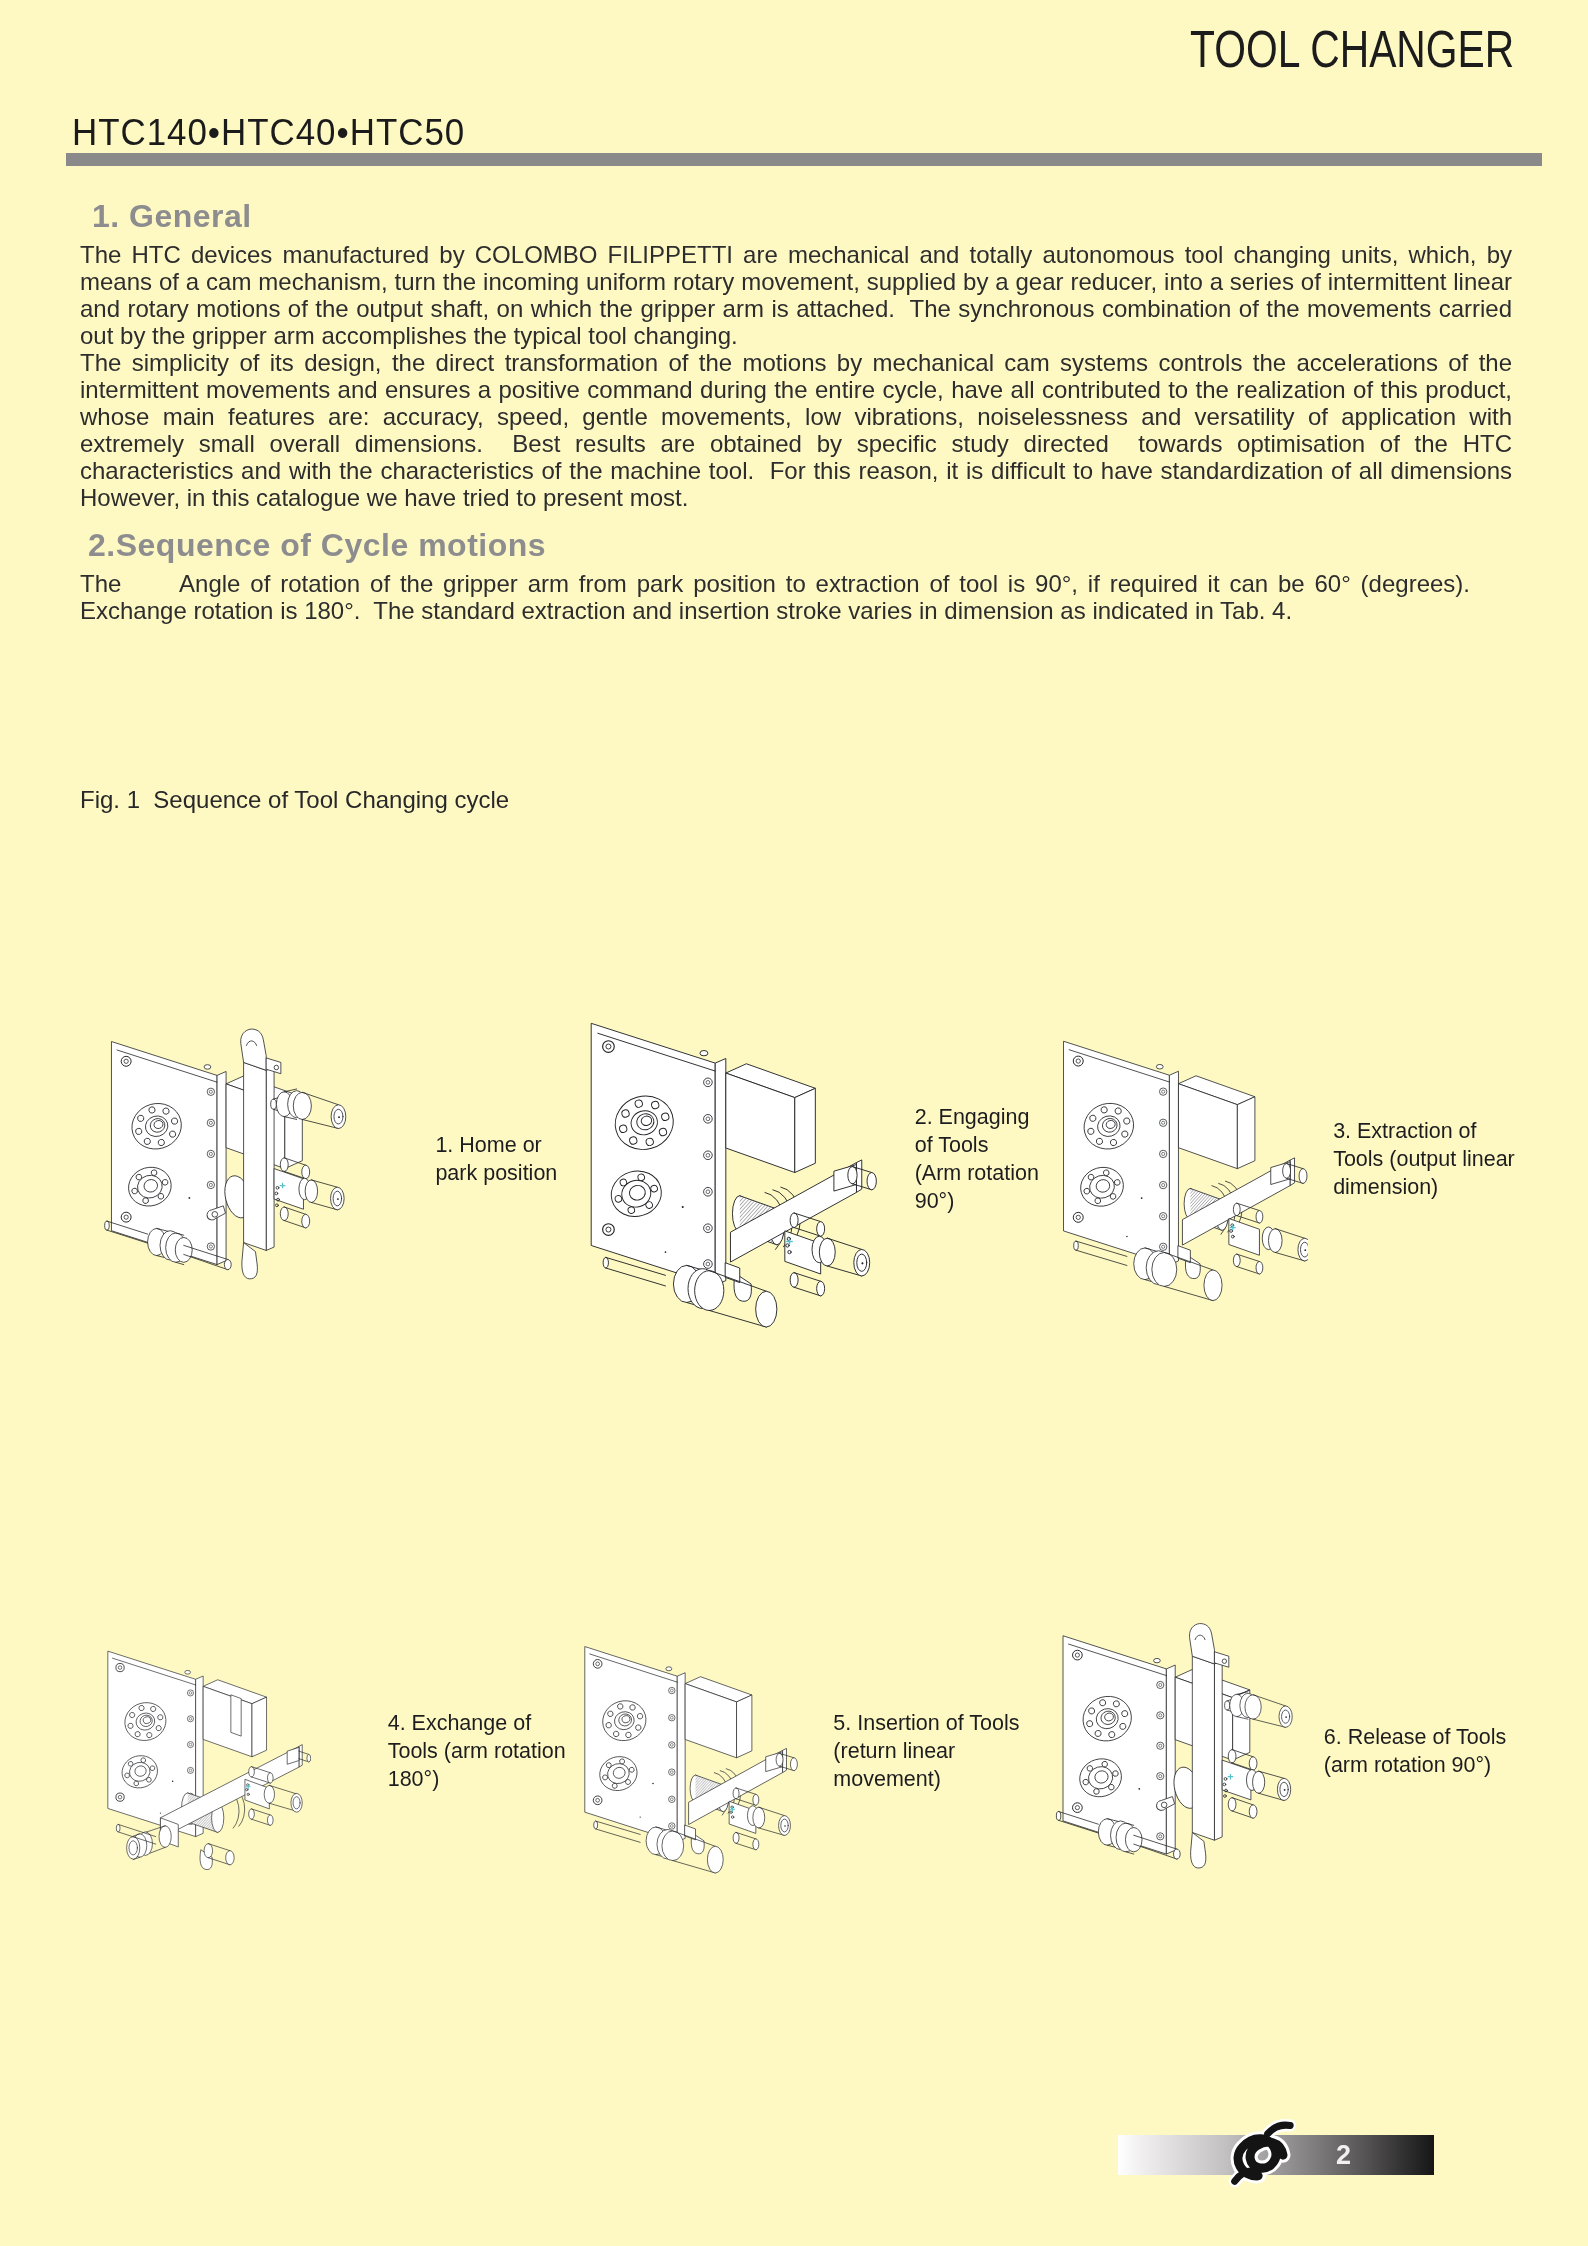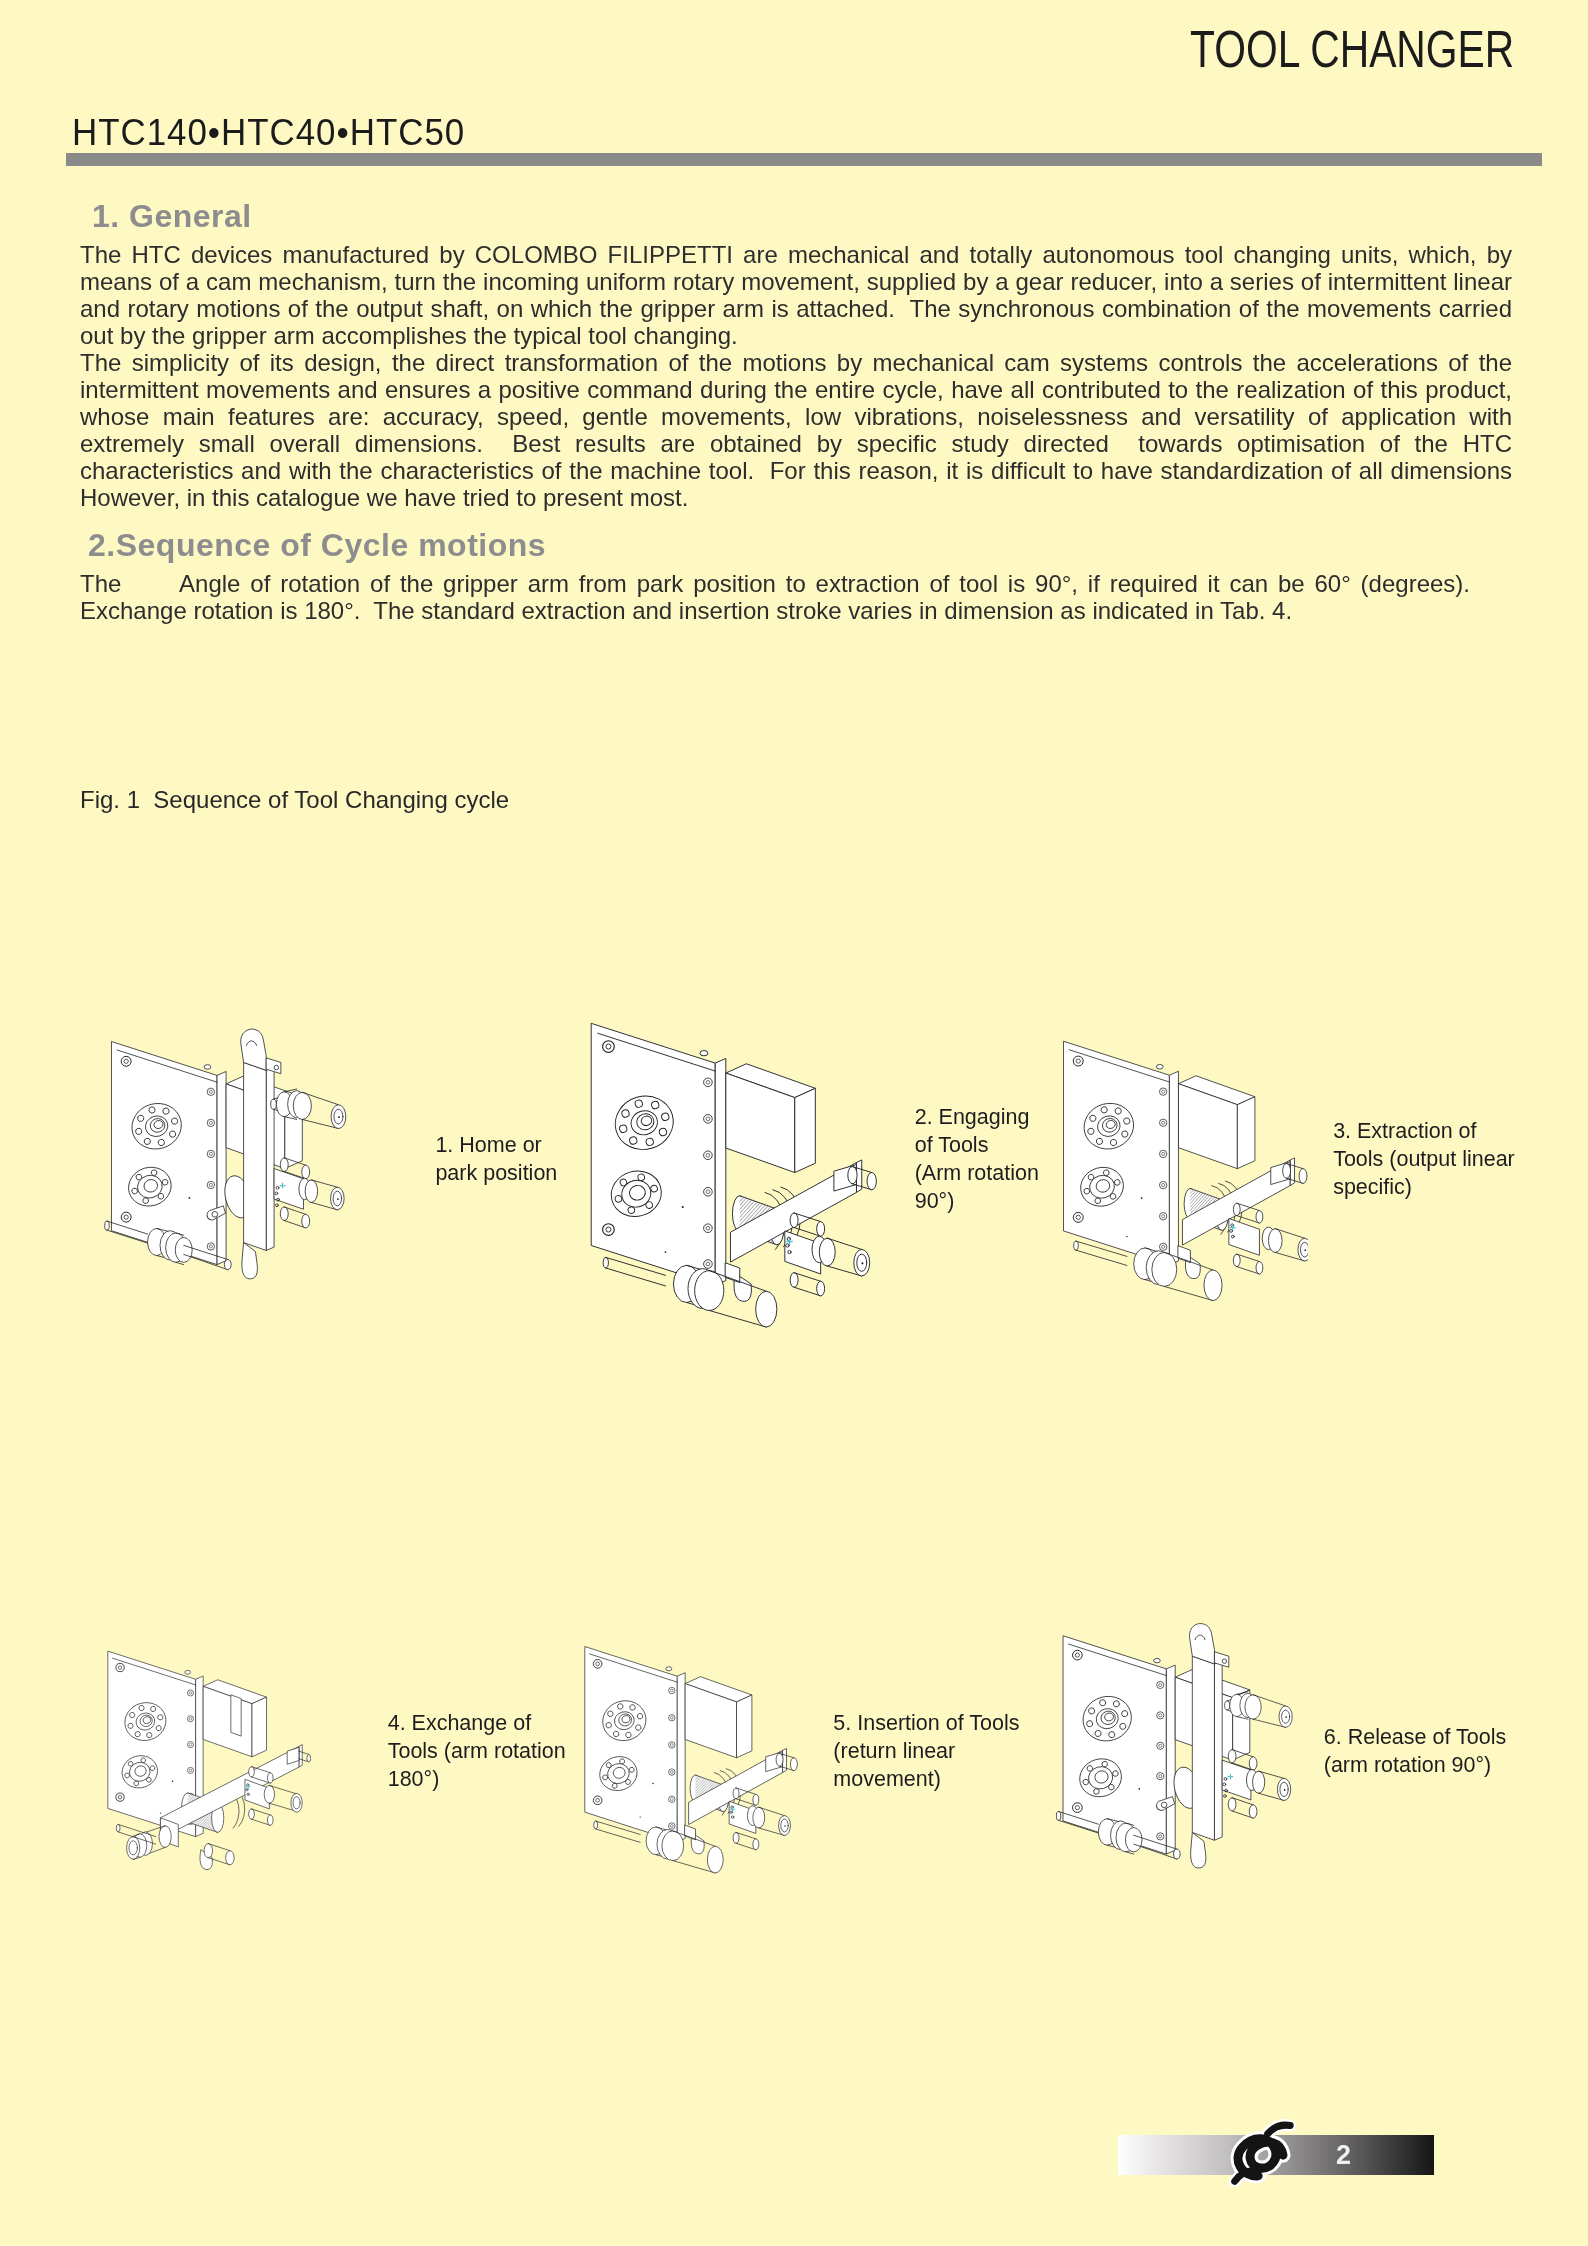--- a/index.html
+++ b/index.html
@@ -327,21 +327,21 @@
       </figcaption>
     </figure>
     <figure class="fig-cell fig3">
       <svg class="drawing" viewBox="0 0 470 520" preserveAspectRatio="xMidYMid meet">
         <use href="#sym-housing"></use>
           <use href="#sym-arm-horizontal"></use>
           <use href="#sym-tool-mid" transform="translate(12,5)"></use>
       </svg>
       <figcaption class="cap">
         <span class="cap-line">3. Extraction of Tools (output linear</span>
-        <span class="cap-line">specific)</span>
+        <span class="cap-line">dimension)</span>
       </figcaption>
     </figure>
   </div>
 
   <div class="fig-row row2">
     <figure class="fig-cell fig4">
       <svg class="drawing" viewBox="0 0 470 520" preserveAspectRatio="xMidYMid meet">
         <use href="#sym-housing"></use>
           <use href="#sym-arm-diagonal"></use>
       </svg>

